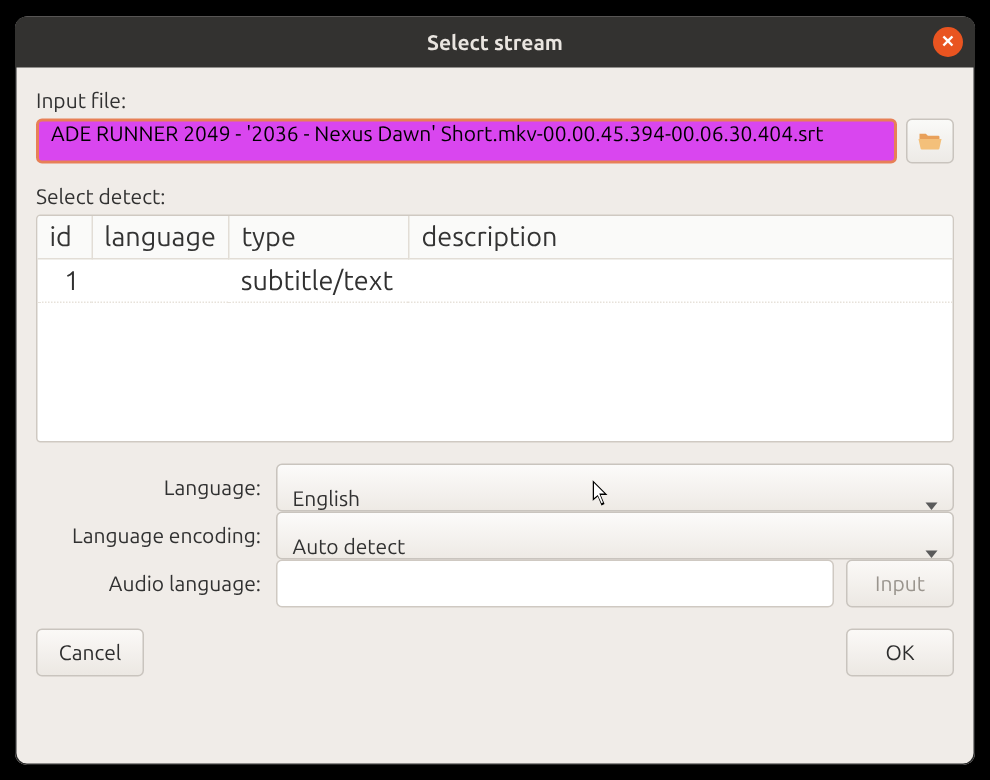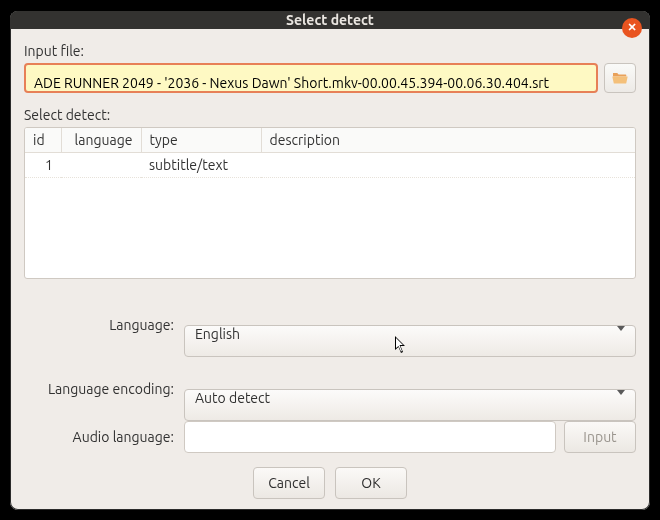--- a/index.html
+++ b/index.html
@@ -54,28 +54,28 @@
     padding: 10px 14px 11px 14px;
     display: flex;
     flex-direction: column;
     color: #313131;
   }
   .label { margin: 4px 0 4px 0; font-size: 14px; }
   .row-file { display: flex; gap: 6px; align-items: center; margin-bottom: 10px; }
   .input-file {
     flex: 1;
     height: 30px;
-    background: #fef9c3;
+    background: #d946ef;
     border: 2px solid #e78057;
     border-radius: 4px;
     padding: 0 8px;
     font-size: 14px;
     font-family: inherit;
     display: flex;
-    align-items: flex-end;
+    align-items: flex-start;
     overflow: hidden;
   }
   .input-file input {
     border: none;
     outline: none;
     width: 100%;
     font-size: 14px;
     font-family: inherit;
     background: transparent;
     text-align: left;
@@ -96,21 +96,21 @@
     height: 14px;
   }
   .table-container {
     height: 152px;
     background: #fff;
     border: 1px solid #cfc9c2;
     border-radius: 3px;
     overflow: hidden;
     margin-bottom: 14px;
   }
-  table { width: 100%; border-collapse: collapse; font-size: 14px; }
+  table { width: 100%; border-collapse: collapse; font-size: 18px; }
   th {
     text-align: left;
     font-weight: normal;
     padding: 4px 8px;
     border-bottom: 1px solid #e2ddd6;
     border-right: 1px solid #e2ddd6;
     background: #fafaf9;
     color: #333;
   }
   th:last-child { border-right: none; }
@@ -127,26 +127,25 @@
     align-items: center;
     margin-bottom: 14px;
   }
   .form-label { text-align: right; padding-right: 10px; font-size: 14px; }
   .combo {
     height: 32px;
     background: linear-gradient(#fcfbfa,#eeeae5);
     border: 1px solid #c9c4be;
     border-radius: 4px;
     display: flex;
-    align-items: flex-start;
+    align-items: flex-end;
     padding: 0 10px;
     justify-content: space-between;
     cursor: pointer;
     position: relative;
-    margin-top: 32px;
   }
   .combo .caret {
     width: 0; height: 0;
     border-left: 4px solid transparent;
     border-right: 4px solid transparent;
     border-top: 5px solid #5a5a5a;
   }
   .combo.lang .cursor {
     position: absolute;
     left: 210px;
@@ -173,33 +172,33 @@
     border-radius: 4px;
     background: linear-gradient(#fbf9f7,#ece8e3);
     font-size: 14px;
     font-family: inherit;
     cursor: pointer;
     color: #2d2d2d;
   }
   .btn.disabled { color: #9a958e; cursor: default; }
   .footer {
     display: flex;
-    justify-content: center;
+    justify-content: space-between;
     gap: 10px;
   }
   .col-id { width: 36px; }
   .col-lang { width: 80px; text-align: right; }
   .col-type { width: 120px; }
 </style>
 </head>
 <body>
 
 <div class="window">
   <div class="titlebar">
-    <span>Select detect</span>
+    <span>Select stream</span>
     <div class="close-btn">
       <span>✕</span>
     </div>
   </div>
   <div class="content">
 
     <div class="label">Input file:</div>
     <div class="row-file">
       <div class="input-file">
         <input type="text" value="ADE RUNNER 2049 - '2036 - Nexus Dawn' Short.mkv-00.00.45.394-00.06.30.404.srt" style="">

